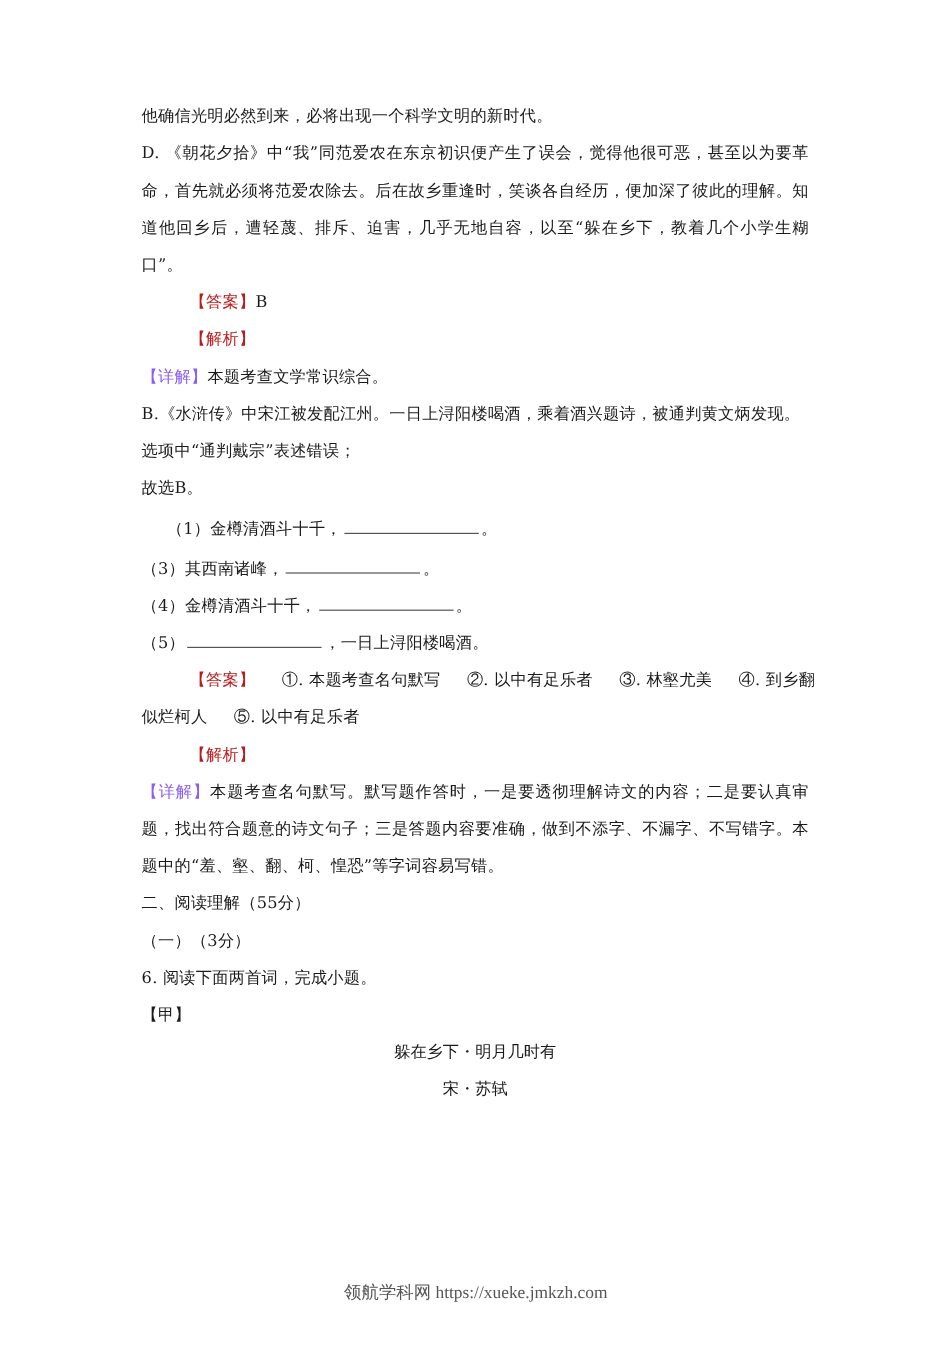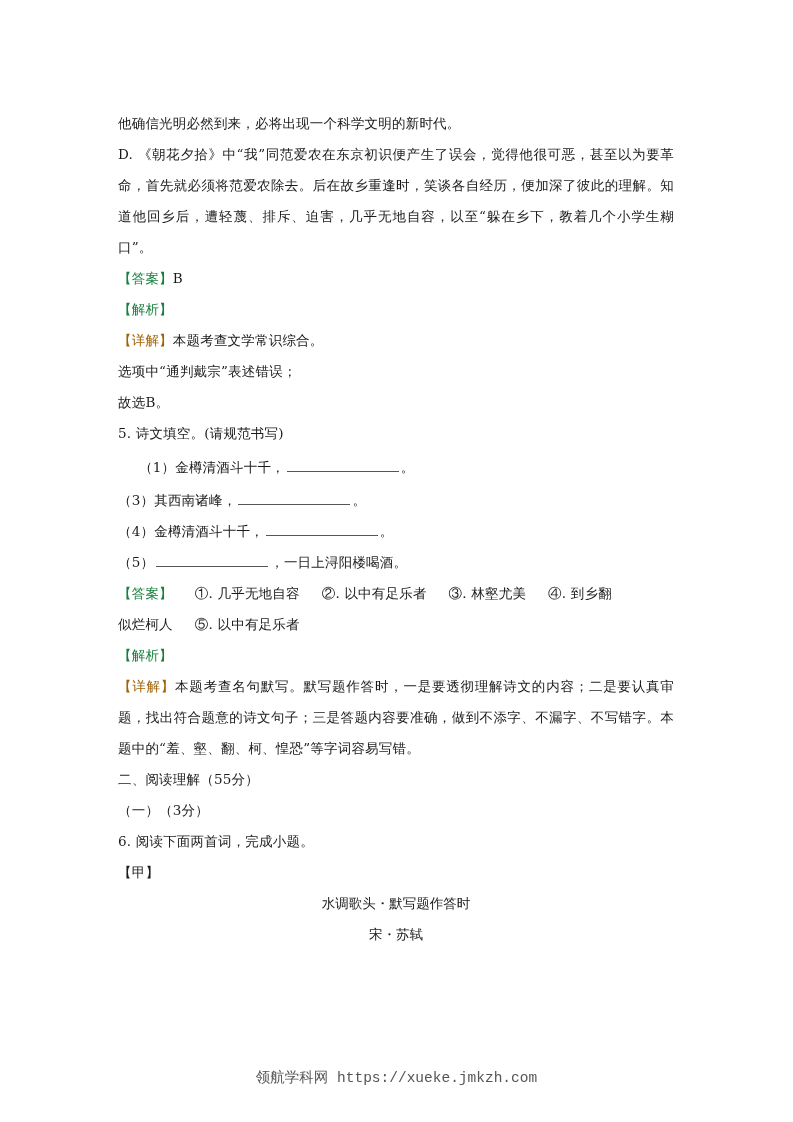--- a/index.html
+++ b/index.html
@@ -11,42 +11,43 @@
       width: 793px;
       height: 1122px;
       position: relative;
       overflow: hidden;
       font-family: "DejaVu Serif", "Liberation Serif", serif;
       color: #1a1a1a;
     }
     .page {
       position: absolute;
       left: 118px;
-      top: 108px;
+      top: 82px;
       width: 556px;
     }
     .line {
       font-size: 13.5px;
       line-height: 31px;
       height: 31px;
       white-space: nowrap;
       letter-spacing: 0.2px;
     }
     .para {
       font-size: 13.5px;
       line-height: 31px;
       text-align: justify;
       text-align-last: left;
       letter-spacing: 0.2px;
     }
     .tag {
-      color: #15803d;
+      color: #b91c1c;
+      margin-left: 40px;
     }
     .tag-black {
-      color: #a16207;
+      color: #8b5cf6;
     }
     .blank {
       display: inline-block;
       width: 112px;
       border-bottom: 1px solid #555;
       height: 14px;
       vertical-align: baseline;
       margin: 0 2px;
     }
     .gap-line { height: 36px; line-height: 36px; margin-left: 21px; }
@@ -56,21 +57,21 @@
       font-size: 13.5px;
       line-height: 31px;
       height: 31px;
     }
     .footer {
       position: absolute;
       left: 0;
       width: 793px;
       top: 1068px;
       text-align: center;
-      font-family: Liberation Mono, monospace;
+      font-family: Liberation Serif, serif;
       font-size: 14.5px;
       color: #555555;
     }
   </style>
 </head>
 <body>
 
 <div class="page">
 
   <div class="line">他确信光明必然到来，必将出现一个科学文明的新时代。</div>
@@ -82,55 +83,55 @@
   </div>
 
   <div class="line">
     <span class="tag">【解析】</span>
   </div>
 
   <div class="line">
     <span class="tag-black">【详解】</span><span>本题考查文学常识综合。</span>
   </div>
 
+  <div class="line">B.《水浒传》中宋江被发配江州。一日上浔阳楼喝酒，乘着酒兴题诗，被通判黄文炳发现。</div>
   <div class="line">选项中“通判戴宗”表述错误；</div>
   <div class="line">故选B。</div>
 
-  <div class="line">5. 诗文填空。(请规范书写)</div>
 
   <div class="line gap-line">
     <span>（1）</span><span>金樽清酒斗十千，</span><span class="blank"></span><span>。</span>
   </div>
   <div class="line">
     <span>（3）</span><span>其西南诸峰，</span><span class="blank"></span><span>。</span>
   </div>
   <div class="line">
     <span>（4）</span><span>金樽清酒斗十千，</span><span class="blank"></span><span>。</span>
   </div>
   <div class="line">
     <span>（5）</span><span class="blank"></span><span>，一日上浔阳楼喝酒。</span>
   </div>
 
   <div class="line">
-    <span class="tag">【答案】</span><span class="ans-item">①. 几乎无地自容</span><span class="ans-item">②. 以中有足乐者</span><span class="ans-item">③. 林壑尤美</span><span class="ans-item">④. 到乡翻</span>
+    <span class="tag">【答案】</span><span class="ans-item">①. 本题考查名句默写</span><span class="ans-item">②. 以中有足乐者</span><span class="ans-item">③. 林壑尤美</span><span class="ans-item">④. 到乡翻</span>
   </div>
   <div class="line">
     <span>似烂柯人</span><span class="ans-item">⑤. 以中有足乐者</span>
   </div>
 
   <div class="line">
     <span class="tag">【解析】</span>
   </div>
 
   <div class="para">
     <span class="tag-black">【详解】</span><span>本题考查名句默写。默写题作答时，一是要透彻理解诗文的内容；二是要认真审题，找出符合题意的诗文句子；三是答题内容要准确，做到不添字、不漏字、不写错字。本题中的“羞、壑、翻、柯、惶恐”等字词容易写错。</span>
   </div>
 
   <div class="line">二、阅读理解（55分）</div>
   <div class="line">（一）（3分）</div>
   <div class="line">6. 阅读下面两首词，完成小题。</div>
   <div class="line">【甲】</div>
-  <div class="center">水调歌头・默写题作答时</div>
+  <div class="center">躲在乡下・明月几时有</div>
   <div class="center">宋・苏轼</div>
 
 </div>
 
 <div class="footer">领航学科网 https://xueke.jmkzh.com</div>
 
 </body></html>

